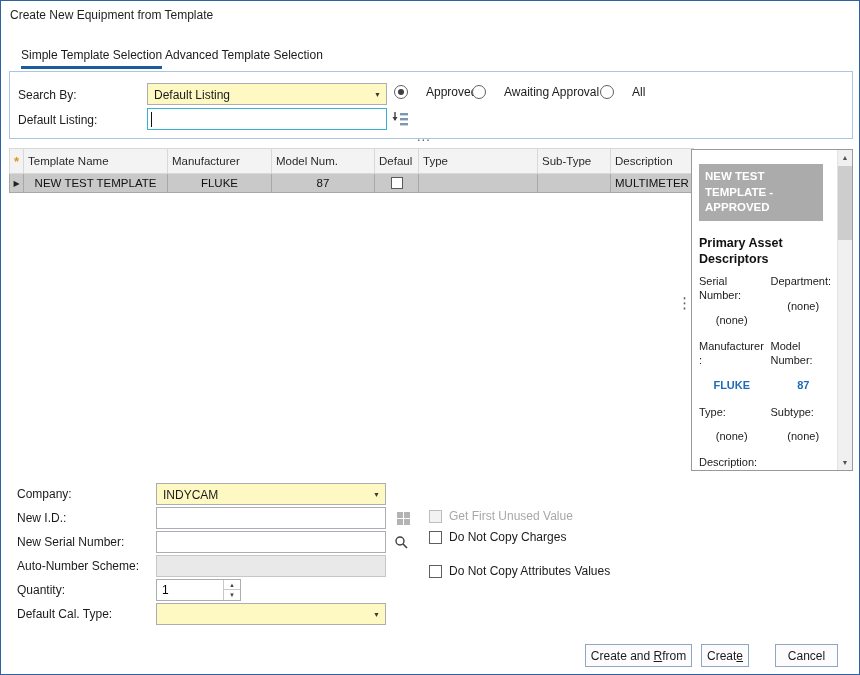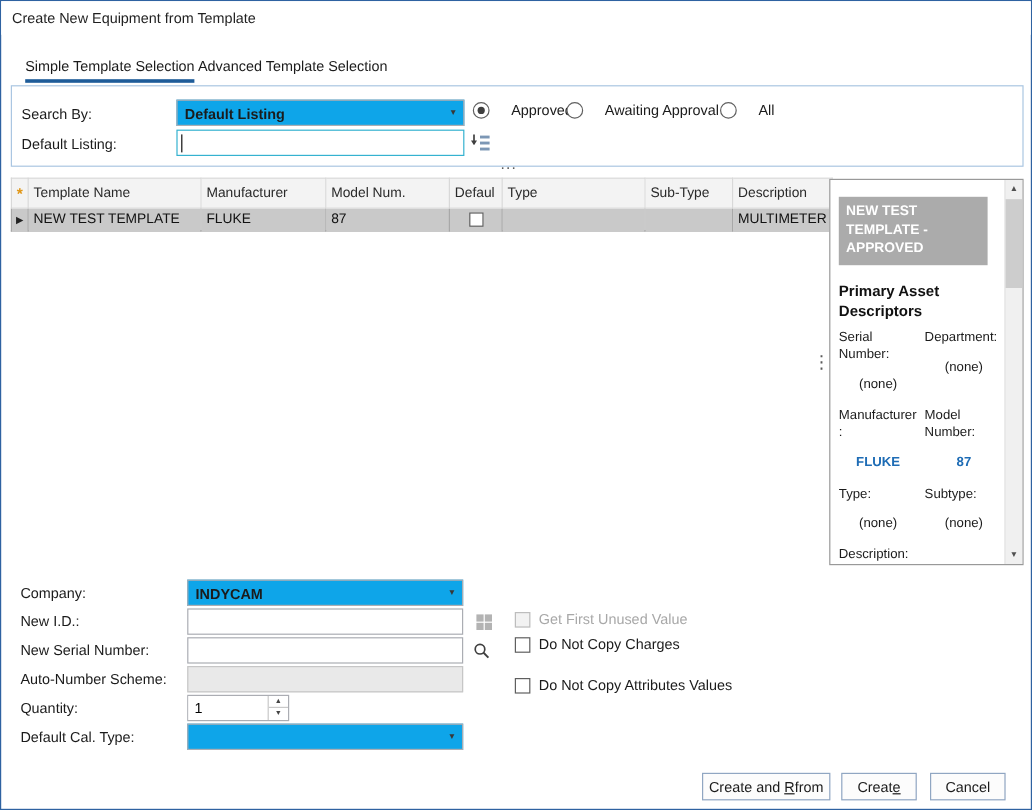--- a/index.html
+++ b/index.html
@@ -9,42 +9,42 @@
 
   .titlebar { position:absolute; left:0; top:0; right:0; height:28px; background:#fff; }
   .title { position:absolute; left:9px; top:7px; font-size:12px; color:#1f1f1f; white-space:nowrap; }
 
   .tab { position:absolute; top:47px; height:21px; font-size:12px; color:#1b1b1b; cursor:default; white-space:nowrap; }
   .tab.active { border-bottom:3px solid #1e5c99; }
 
   .search-panel { position:absolute; left:8px; top:70px; width:844px; height:68px; border:1px solid #aac6e2; background:#fff; }
   .lbl { position:absolute; white-space:nowrap; color:#1b1b1b; }
 
-  .combo { position:absolute; height:22px; background:#0ea5e9; border:1px solid #abadb3;font-weight:bold; }
+  .combo { position:absolute; height:22px; background:#fef9c3; border:1px solid #abadb3; }
   .combo-value { position:absolute; left:6px; top:4px; white-space:nowrap; }
   .combo-arrow { position:absolute; right:5px; top:7px; font-size:7px; color:#383838; }
 
   input.tbox { position:absolute; height:22px; border:1px solid #abadb3; background:#fff; padding:0 5px; font:12px "Liberation Sans",sans-serif; color:#111; outline:none; }
   input.tbox.focused { border:1px solid #35b2d0; }
   input.tbox.disabled { background:#e9e9e9; border-color:#c6c6c6; }
   .caret { position:absolute; width:1px; height:15px; background:#111; }
 
   .icon-btn { position:absolute; width:20px; height:20px; display:flex; align-items:center; justify-content:center; cursor:default; }
 
   .radio { position:absolute; display:flex; align-items:flex-start; gap:18px; white-space:nowrap; }
   .radio-circle { width:14px; height:14px; border:1px solid #606060; border-radius:50%; background:#fff; position:relative; flex:0 0 auto; }
   .radio.checked .radio-circle::after { content:""; position:absolute; left:3px; top:3px; width:6px; height:6px; border-radius:50%; background:#3f3f3f; }
 
   .h-grip { position:absolute; left:416px; top:128px; color:#5a5a5a; font-size:13px; letter-spacing:1px; }
   .v-grip { position:absolute; left:676px; top:294px; color:#5a5a5a; font-size:15px; line-height:1; }
 
   table.grid { position:absolute; left:8px; top:147px; border-collapse:collapse; table-layout:fixed; }
   .grid th { background:#f3f3f3; border:1px solid #d8d8d8; font-weight:normal; text-align:left; height:25px; padding:0 4px; font-size:11.5px; color:#2a2a2a; overflow:hidden; white-space:nowrap; }
   .grid th.star { color:#e09616; font-weight:bold; text-align:center; padding:0; font-size:13px; }
-  .grid td { background:#c9c9c9; border:1px solid #a8a8a8; height:19px; padding:0 4px; font-size:11.5px; color:#111; overflow:hidden; white-space:nowrap; }
+  .grid td { background:#c9c9c9; border:1px solid #a8a8a8; height:19px; padding:0 4px; font-size:11.5px; color:#111; overflow:hidden; white-space:nowrap;text-align:center; }
   .grid td.marker { text-align:center; padding:0; font-size:8px; color:#222; }
   .grid td.center { text-align:center; }
   .gridcheckbox { display:inline-block; width:12px; height:12px; background:#fff; border:1px solid #5a5a5a; vertical-align:middle; }
 
   .detail-panel { position:absolute; left:690px; top:148px; width:162px; height:322px; border:1px solid #999; background:#fff; overflow:hidden; }
   .dp-content { position:absolute; left:0; top:0; width:147px; bottom:0; padding:14px 3px 0 7px; overflow:hidden; }
   .dp-header { width:124px; background:#ababab; color:#fff; font-weight:bold; font-size:11.5px; line-height:1.35; padding:5px 6px; min-height:48px; }
   .dp-section-title { font-weight:bold; font-size:12.5px; line-height:1.3; margin:14px 0 8px; color:#111; }
   .dp-fields { display:grid; grid-template-columns:1fr 1fr; column-gap:6px; row-gap:13px; font-size:11px; }
   .dp-label { word-break:break-word; line-height:1.25; color:#1b1b1b; }
@@ -254,16 +254,16 @@
   <label class="check" style="left:428px;top:529px;">
     <span class="box"></span>
     <span class="check-label">Do Not Copy Charges</span>
   </label>
   <label class="check" style="left:428px;top:547px;margin-top:16px;">
     <span class="box"></span>
     <span class="check-label">Do Not Copy Attributes Values</span>
   </label>
 
   <button class="btn" style="left:584px;width:107px;"><span>Create and </span><u>R</u><span>from</span></button>
-  <button class="btn" style="left:700px;width:63px;"><span>Creat</span><u>e</u><span></span></button>
+  <button class="btn" style="left:700px;width:48px;"><span>Creat</span><u>e</u><span></span></button>
   <button class="btn" style="left:774px;width:63px;"><span>Cancel</span><u></u><span></span></button>
 
 </div>
 
 </body></html>

